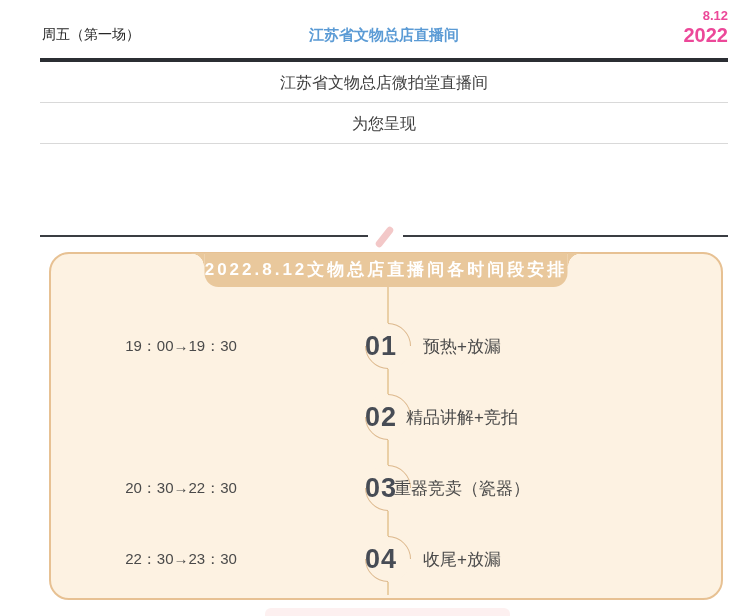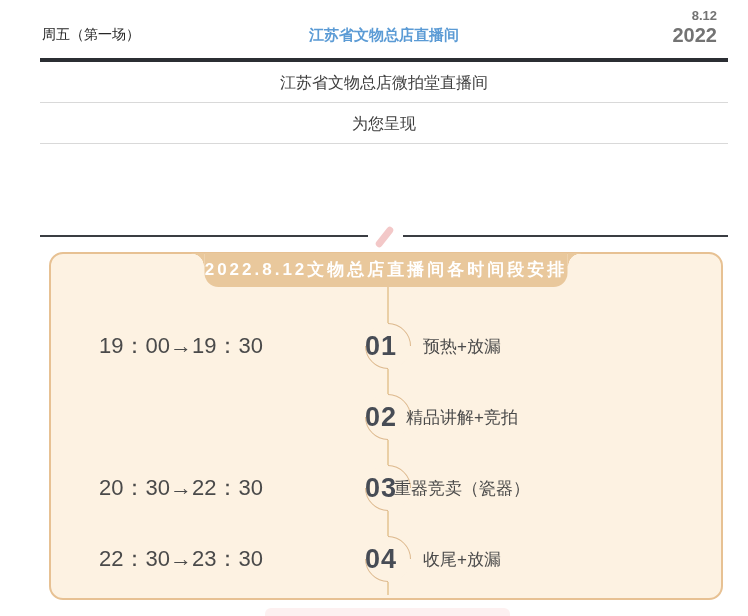--- a/index.html
+++ b/index.html
@@ -5,58 +5,58 @@
   * { margin:0; padding:0; box-sizing:border-box; }
   html,body { width:748px; height:616px; overflow:hidden; background:#ffffff;
     font-family:"Liberation Sans","DejaVu Sans",sans-serif; }
   .page { position:relative; width:748px; height:616px; background:#fff; }
 
   
   .topbar { position:absolute; left:40px; right:20px; top:8px; height:48px; }
   .topbar-left { position:absolute; left:2px; top:18px; font-size:14px; color:#262626; }
   .topbar-title { position:absolute; left:0; right:0; top:18px; text-align:center;
     font-size:15px; font-weight:bold; color:#5b9bd5; cursor:pointer; }
-  .topbar-date { position:absolute; right:11px; top:0; text-align:right; color:#737373; }
+  .topbar-date { position:absolute; right:0; top:0; text-align:right; color:#ec4899; }
   .date-top { font-size:13px; font-weight:bold; line-height:16px; }
   .date-year { font-size:20px; font-weight:bold; line-height:22px; }
 
   .rule-thick { position:absolute; left:40px; right:20px; top:58px; height:4px; background:#2b2e33; }
 
   
   .intro { position:absolute; left:40px; right:20px; top:62px; }
   .intro-row { height:41px; line-height:41px; text-align:center; font-size:16px;
     color:#3d3d3d; border-bottom:1px solid #d9d9d9; }
 
   
   .split { position:absolute; left:40px; right:20px; top:235px; height:2px; }
   .split-seg { position:absolute; top:0; height:2px; background:#3a3d42; }
   .seg-left  { left:0;  right:calc(100% - 328px); }
   .seg-right { left:363px; right:0; }
   .pink-slash { position:absolute; left:341px; top:-10px; width:7px; height:24px;
     background:#f3c8c8; border-radius:4px; transform:rotate(38deg); }
 
   
   .card { position:absolute; left:49px; top:252px; width:674px; height:348px;
-    background:#fdf2e2; border:2px solid #e7c193; border-radius:14px; }
+    background:#fdf2e2; border:2px solid #e7c193; border-radius:20px; }
   .banner { position:absolute; left:50%; transform:translateX(-50%); top:-1px;
     width:363px; height:34px; background:#e9c89c; border-radius:0 0 14px 14px;
     color:#ffffff; font-size:17px; font-weight:bold; letter-spacing:3px;
     text-align:center; line-height:34px; }
   .banner::before, .banner::after { content:""; position:absolute; top:0; width:13px; height:13px; }
   .banner::before { left:-13px;
     background:radial-gradient(circle 13px at 0 13px, rgba(0,0,0,0) 0 12px, #e9c89c 12.5px); }
   .banner::after { right:-13px;
     background:radial-gradient(circle 13px at 13px 13px, rgba(0,0,0,0) 0 12px, #e9c89c 12.5px); }
 
   .timeline { position:absolute; left:336px; top:33px; bottom:3px; width:2px; background:#eacfa5; }
 
   .rows { position:absolute; left:0; right:0; top:56px; }
   .srow { position:relative; height:71px; }
   .srow-time { position:absolute; left:30px; top:50%; transform:translateY(-50%);
-    width:200px; text-align:center; font-size:22px; color:#4a4a4a; }
+    width:200px; text-align:center; font-size:15px; color:#4a4a4a; }
   .srow-label { position:absolute; left:311px; top:50%; transform:translateY(-50%);
     width:200px; text-align:center; font-size:17px; color:#4a4a4a; }
   .circle { position:absolute; left:314px; top:50%; margin-top:-23px; width:46px; height:46px;
     border-radius:50%; background:#fdf2e2; border:1.5px solid #ddb98e;
     border-left-color:transparent; border-right-color:transparent; transform:rotate(45deg); }
   .circle-num { position:absolute; left:314px; top:50%; margin-top:-23px; width:46px; height:46px;
     text-align:left; line-height:46px; font-size:27px; font-weight:bold; color:#474c55;
     letter-spacing:1px; }
 
   

